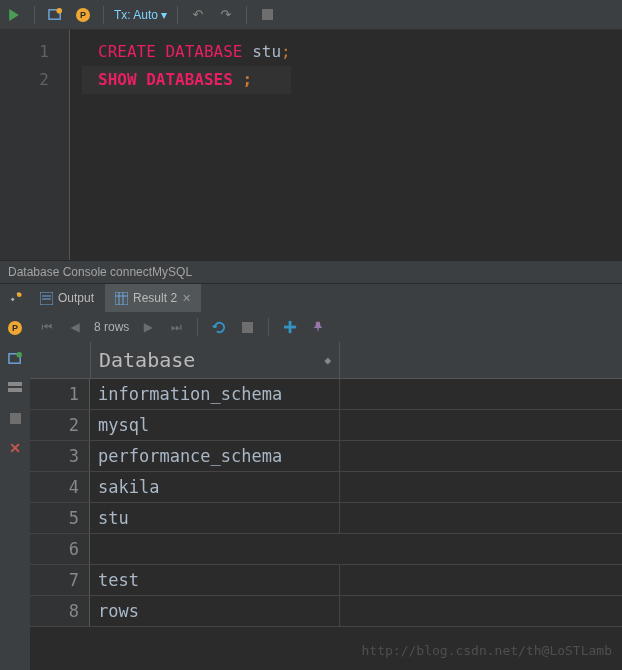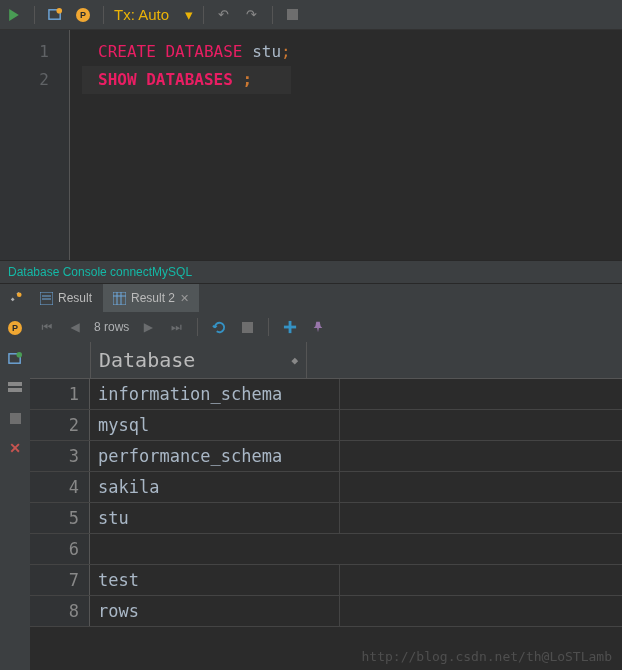--- a/index.html
+++ b/index.html
@@ -25,21 +25,21 @@
     .tb-btn {
       width: 20px;
       height: 20px;
       display: flex;
       align-items: center;
       justify-content: center;
       cursor: pointer;
       color: #afb1b3;
     }
     .tb-sep { width: 1px; height: 18px; background: #555; margin: 0 2px; }
-    .tx-label { color: #eab308; font-size: 15px; display: flex; align-items: center; gap: 16px; cursor: pointer; }
+    .tx-label { color: #7dd3fc; font-size: 12px; display: flex; align-items: center; gap: 3px; cursor: pointer; }
     .play-icon svg { fill: #499c54; }
     .p-badge {
       width: 14px; height: 14px; border-radius: 50%;
       background: #f0a732; color: #2b2b2b;
       font-size: 9px; font-weight: bold;
       display: flex; align-items: center; justify-content: center;
     }
     .editor {
       height: 230px;
       background: #2b2b2b;
@@ -64,21 +64,21 @@
     .kw { color: #e91e63; margin-left: 16px; }
     .ident { color: #a9b7c6; }
     .punct { color: #cc7832; }
     .cursor-line { background: #323232; font-weight: bold; }
     .console-title {
       background: #3c3f41;
       border-top: 1px solid #282828;
       border-bottom: 1px solid #282828;
       padding: 4px 8px;
       font-size: 12px;
-      color: #14b8a6;
+      color: #a3a3a3;
     }
     .tabs-row {
       background: #3c3f41;
       display: flex;
       align-items: stretch;
       height: 28px;
     }
     .side-col {
       width: 30px;
       background: #3c3f41;
@@ -122,21 +122,21 @@
       font-family: "Consolas", monospace;
       font-size: 17px;
     }
     .grid-header {
       display: flex;
       background: #3c3f41;
       border-bottom: 1px solid #555;
     }
     .gh-num { width: 60px; }
     .gh-col {
-      width: 217px;
+      width: 250px;
       padding: 6px 8px;
       font-size: 20px;
       color: #bbbbbb;
       display: flex;
       justify-content: space-between;
       align-items: center;
       border-left: 1px solid #555;
       border-right: 1px solid #555;
     }
     .sort-ind { font-size: 11px; color: #888; }
@@ -152,21 +152,21 @@
     .gr-cell {
       width: 250px;
       padding: 5px 8px;
       color: #a9b7c6;
       border-right: 1px solid #444;
     }
     .x-icon { color: #c75450; font-weight: bold; font-size: 14px; }
     .stop-sq { width: 11px; height: 11px; background: #6e6e6e; }
     .watermark {
       position: absolute;
-      bottom: 6px;
+      bottom: 12px;
       right: 10px;
       color: #666;
       font-size: 13px;
       font-family: monospace;
       opacity: 0.6;
     }
   </style>
 </head>
 <body>
 
@@ -243,21 +243,21 @@
   </div>
 
   <div class="main-col">
     <div class="tabs-row">
       <div class="tab inactive">
         <svg width="13" height="13" viewBox="0 0 13 13">
             <rect x="0" y="0" width="13" height="13" fill="none" stroke="#6fa8dc"></rect>
             <line x1="2" y1="4" x2="11" y2="4" stroke="#6fa8dc"></line>
             <line x1="2" y1="7" x2="11" y2="7" stroke="#6fa8dc"></line>
           </svg>
-        <span>Result</span>
+        <span>Output</span>
       </div>
       <div class="tab">
         <svg width="13" height="13" viewBox="0 0 13 13">
             <rect x="0" y="0" width="13" height="13" fill="none" stroke="#6fa8dc"></rect>
             <line x1="0" y1="4" x2="13" y2="4" stroke="#6fa8dc"></line>
             <line x1="4" y1="0" x2="4" y2="13" stroke="#6fa8dc"></line>
             <line x1="8" y1="0" x2="8" y2="13" stroke="#6fa8dc"></line>
           </svg>
         <span>Result 2</span>
         <span class="tab-close">✕</span>

